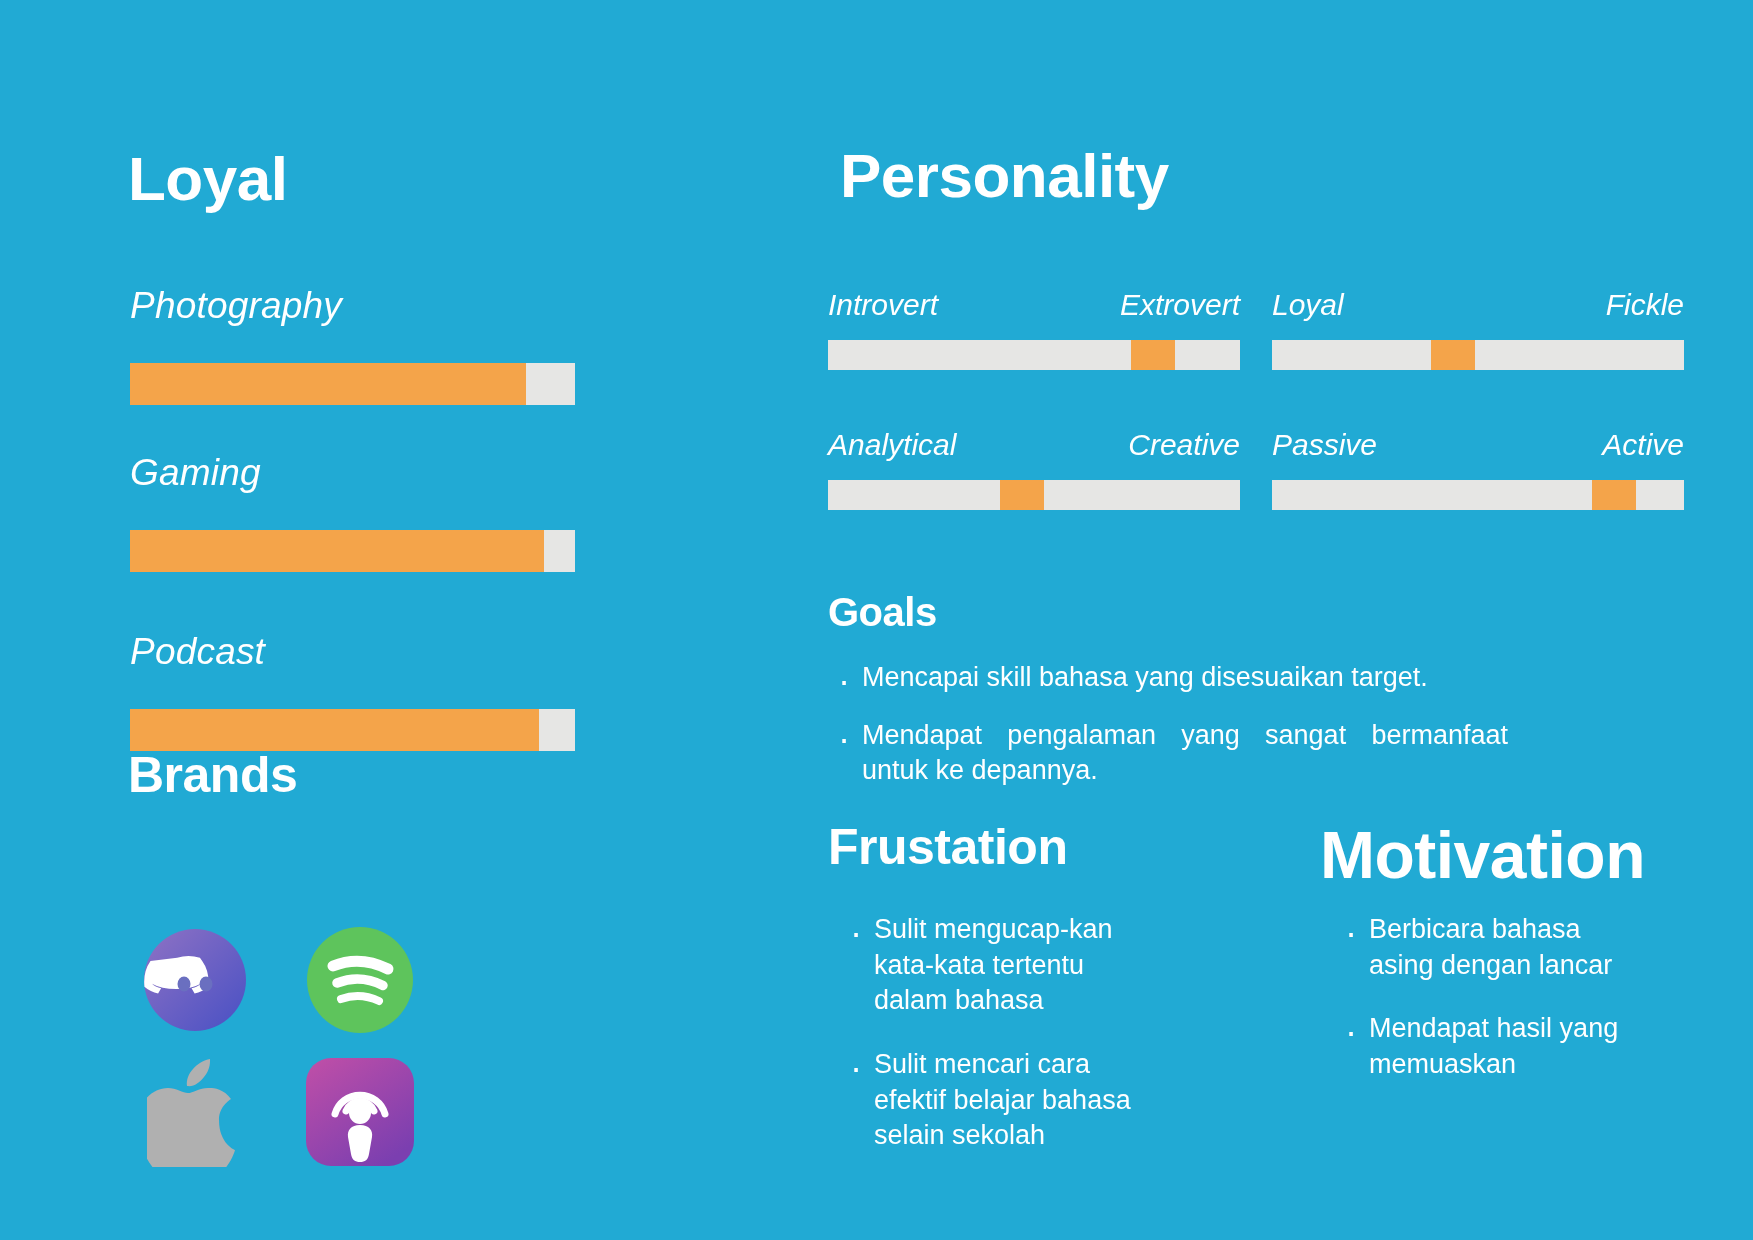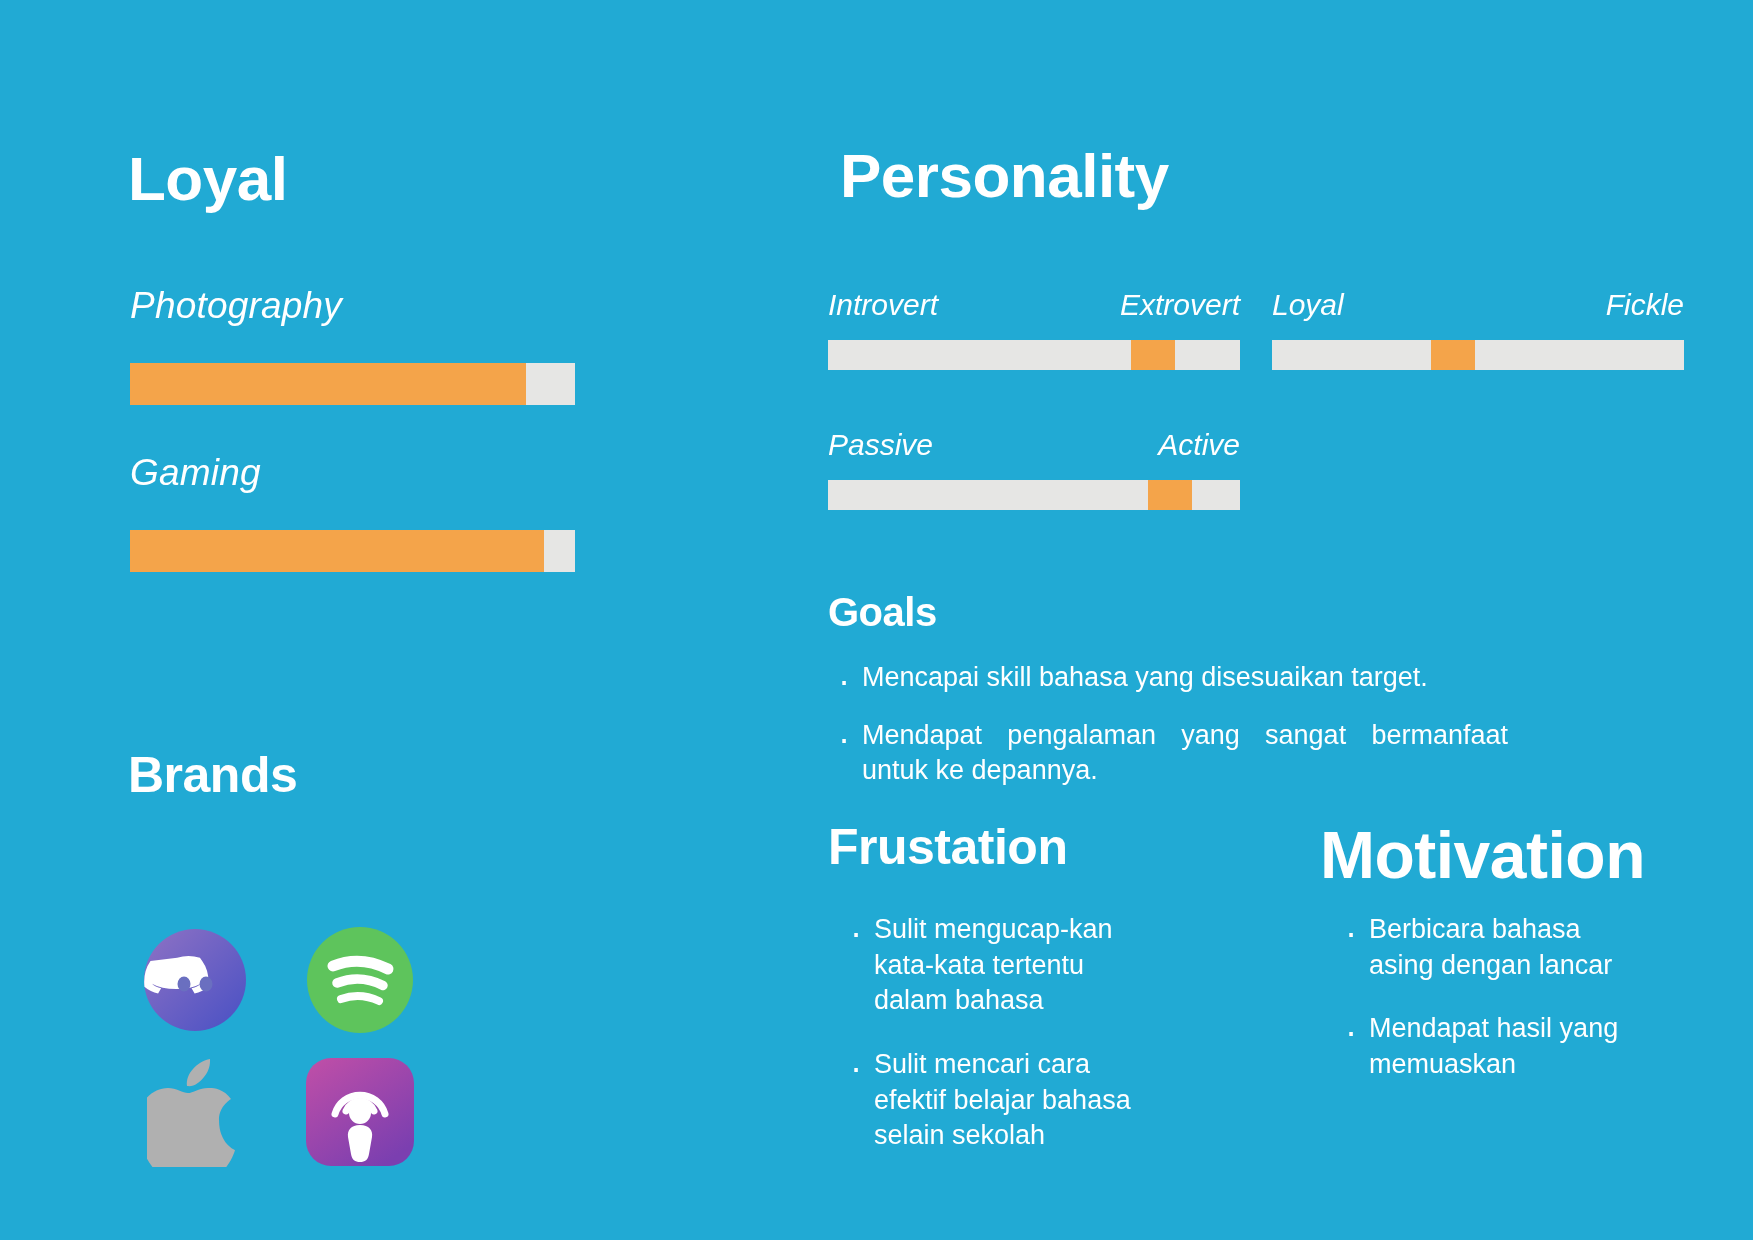--- a/index.html
+++ b/index.html
@@ -185,20 +185,26 @@
     </div>
   </div>
 
   <div class="skill-block" id="skill-1">
     <span class="skill-label">Gaming</span>
     <div class="skill-track" style="background: rgb(230, 230, 228);">
       <div class="skill-fill" style="width: 93%; background: rgb(244, 164, 74);"></div>
     </div>
   </div>
 
+  <div class="skill-block" id="skill-2">
+    <span class="skill-label">Podcast</span>
+    <div class="skill-track" style="background: rgb(230, 230, 228);">
+      <div class="skill-fill" style="width: 92%; background: rgb(244, 164, 74);"></div>
+    </div>
+  </div>
 
   <div class="section-title" id="brands-heading">Brands</div>
 
   <div class="brands-grid">
 
     <div class="brand-cell">
       <svg width="104" height="104" viewBox="0 0 104 104">
         <defs>
           <linearGradient id="dcg" x1="0" y1="0" x2="1" y2="1">
             <stop offset="0" stop-color="#8f72c4"></stop>
@@ -272,20 +278,29 @@
     <div class="pair">
       <div class="pair-head">
         <span class="pair-label">Loyal</span>
         <span class="pair-label">Fickle</span>
       </div>
       <div class="pair-track" style="background: rgb(230, 230, 228);">
         <div class="pair-marker" style="left: calc(44% - 22px); background: rgb(244, 164, 74);"></div>
       </div>
     </div>
 
+    <div class="pair">
+      <div class="pair-head">
+        <span class="pair-label">Analytical</span>
+        <span class="pair-label">Creative</span>
+      </div>
+      <div class="pair-track" style="background: rgb(230, 230, 228);">
+        <div class="pair-marker" style="left: calc(47% - 22px); background: rgb(244, 164, 74);"></div>
+      </div>
+    </div>
 
     <div class="pair">
       <div class="pair-head">
         <span class="pair-label">Passive</span>
         <span class="pair-label">Active</span>
       </div>
       <div class="pair-track" style="background: rgb(230, 230, 228);">
         <div class="pair-marker" style="left: calc(83% - 22px); background: rgb(244, 164, 74);"></div>
       </div>
     </div>

